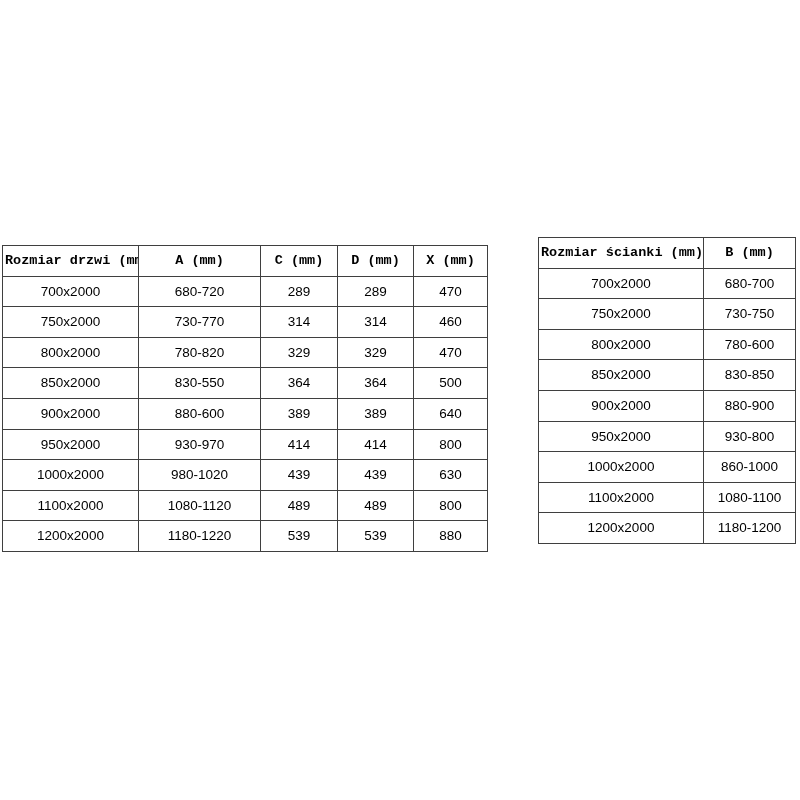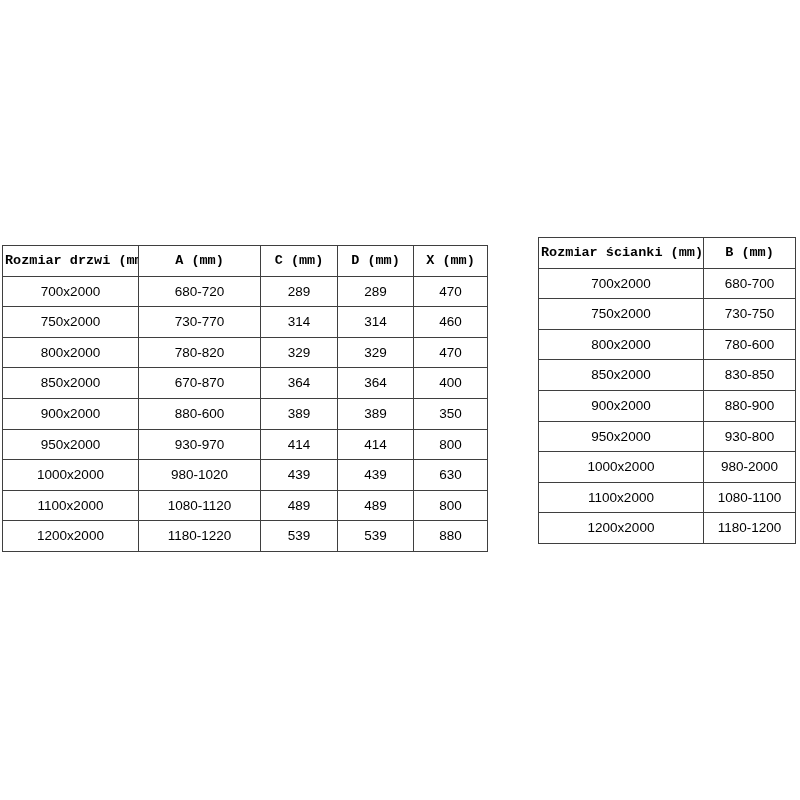--- a/index.html
+++ b/index.html
@@ -84,31 +84,31 @@
         </tr>
         <tr>
           <td>800x2000</td>
           <td>780-820</td>
           <td>329</td>
           <td>329</td>
           <td>470</td>
         </tr>
         <tr>
           <td>850x2000</td>
-          <td>670-870</td>
+          <td>830-550</td>
           <td>364</td>
           <td>364</td>
-          <td>400</td>
+          <td>500</td>
         </tr>
         <tr>
           <td>900x2000</td>
           <td>880-600</td>
           <td>389</td>
           <td>389</td>
-          <td>350</td>
+          <td>640</td>
         </tr>
         <tr>
           <td>950x2000</td>
           <td>930-970</td>
           <td>414</td>
           <td>414</td>
           <td>800</td>
         </tr>
         <tr>
           <td>1000x2000</td>
@@ -165,21 +165,21 @@
         <tr>
           <td>900x2000</td>
           <td>880-900</td>
         </tr>
         <tr>
           <td>950x2000</td>
           <td>930-800</td>
         </tr>
         <tr>
           <td>1000x2000</td>
-          <td>980-2000</td>
+          <td>860-1000</td>
         </tr>
         <tr>
           <td>1100x2000</td>
           <td>1080-1100</td>
         </tr>
         <tr>
           <td>1200x2000</td>
           <td>1180-1200</td>
         </tr>
       </tbody>

